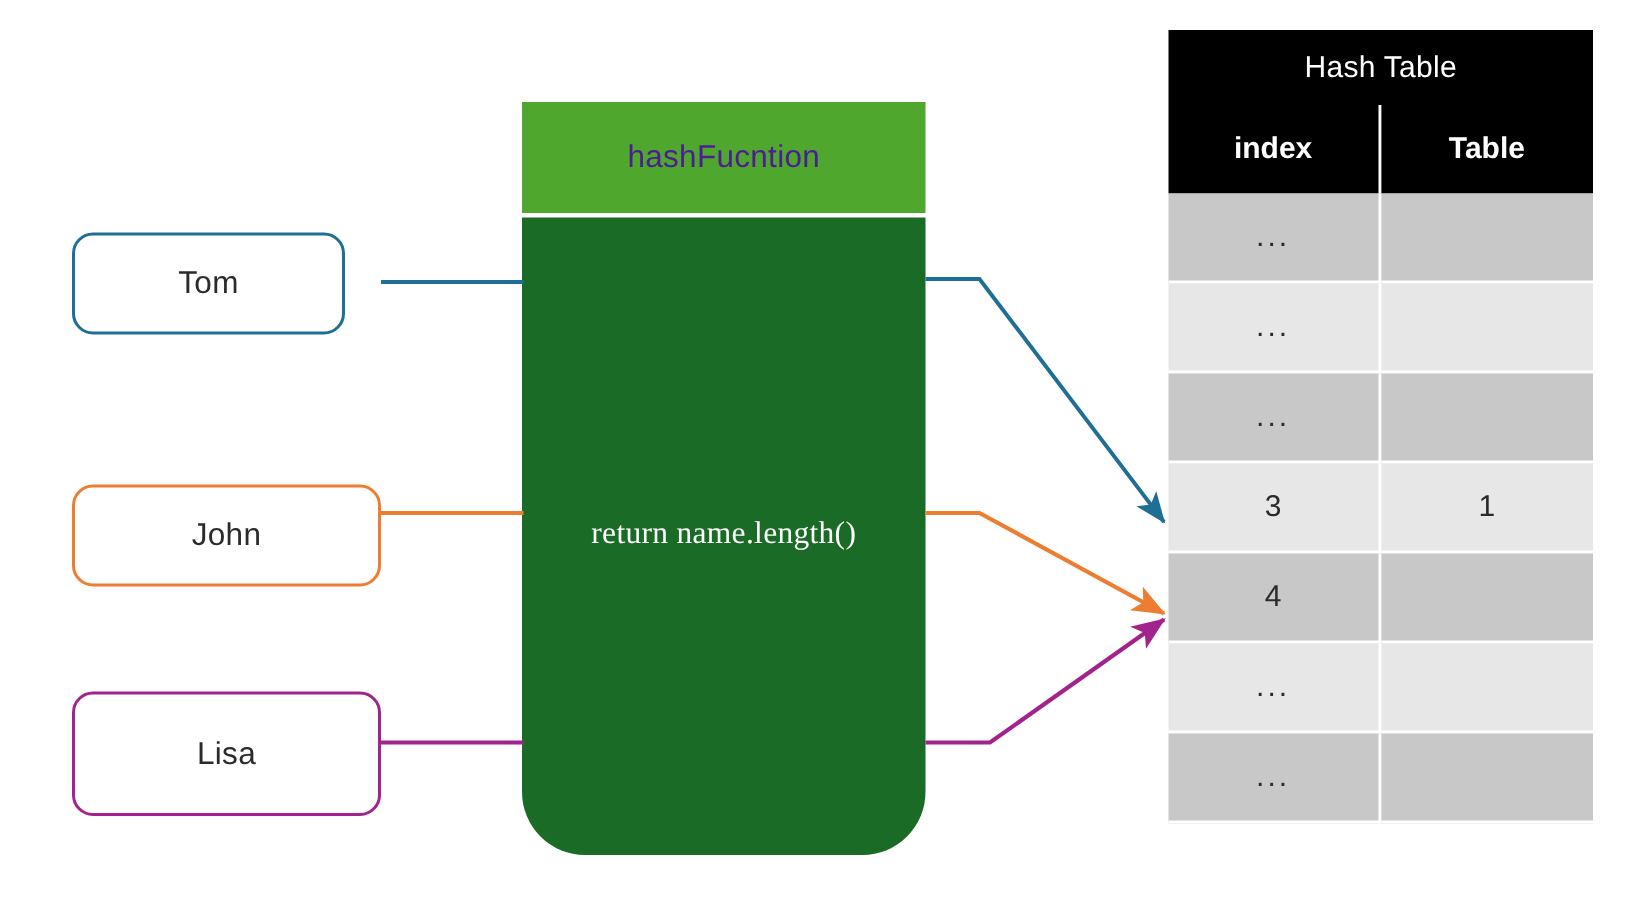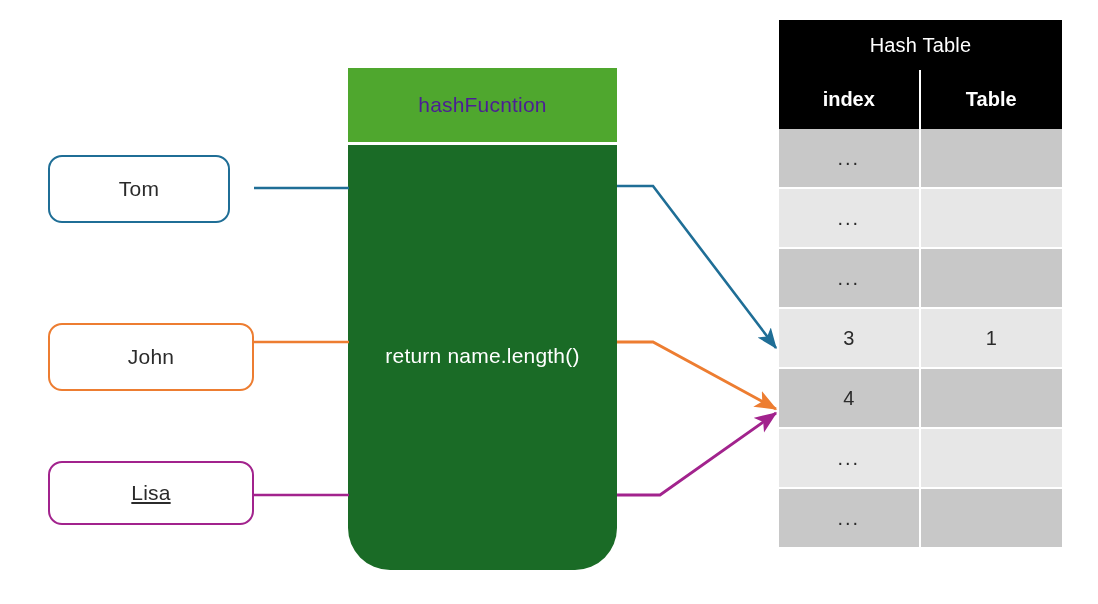--- a/index.html
+++ b/index.html
@@ -31,21 +31,21 @@
     border-radius: 14px;
     display: flex;
     align-items: center;
     justify-content: center;
     font-size: 21px;
     color: #2b2b2b;
     letter-spacing: 0.2px;
   }
   .name-box.tom  { left: 48px;  top: 155px; width: 182px; height: 68px;  border-color: #1F6E96; }
   .name-box.john { left: 48px;  top: 308px; width: 206px; height: 68px;  border-color: #ED7D31; margin-top: 15px; }
-  .name-box.lisa { left: 48px;  top: 461px; width: 206px; height: 64px;  border-color: #A2238D; text-decoration: underline; }
+  .name-box.lisa { left: 48px;  top: 461px; width: 206px; height: 83px;  border-color: #A2238D; }
 
   
   .hash-shape {
     position: absolute;
     left: 348px;
     top: 68px;
     width: 269px;
     height: 502px;
   }
   .hash-head {
@@ -70,21 +70,21 @@
     height: 425px;
     background: #1A6B26;
     border-radius: 0 0 42px 42px;
     display: flex;
     align-items: center;
     justify-content: center;
     color: #ffffff;
     font-size: 21px;
     letter-spacing: 0.2px;
   }
-  .hash-body .code { transform: translateY(-2px); }
+  .hash-body .code { transform: translateY(-2px); font-family: Liberation Serif, serif; }
 
   
   .hash-table {
     position: absolute;
     left: 779px;
     top: 20px;
     width: 283px;
     border-collapse: separate;
     border-spacing: 0;
     table-layout: fixed;

